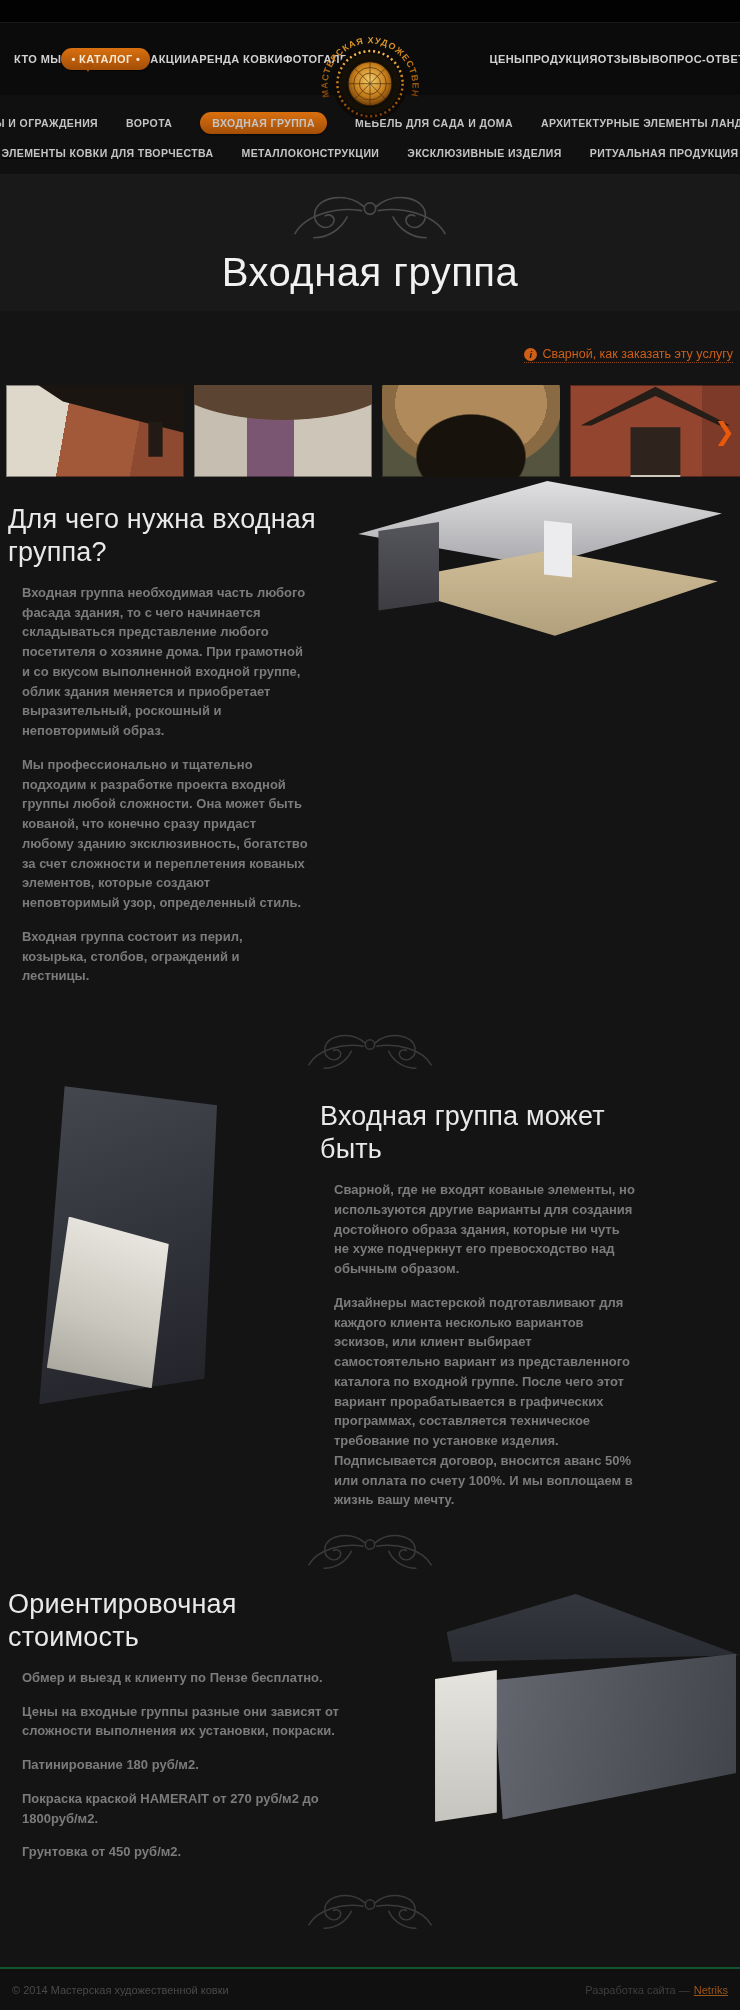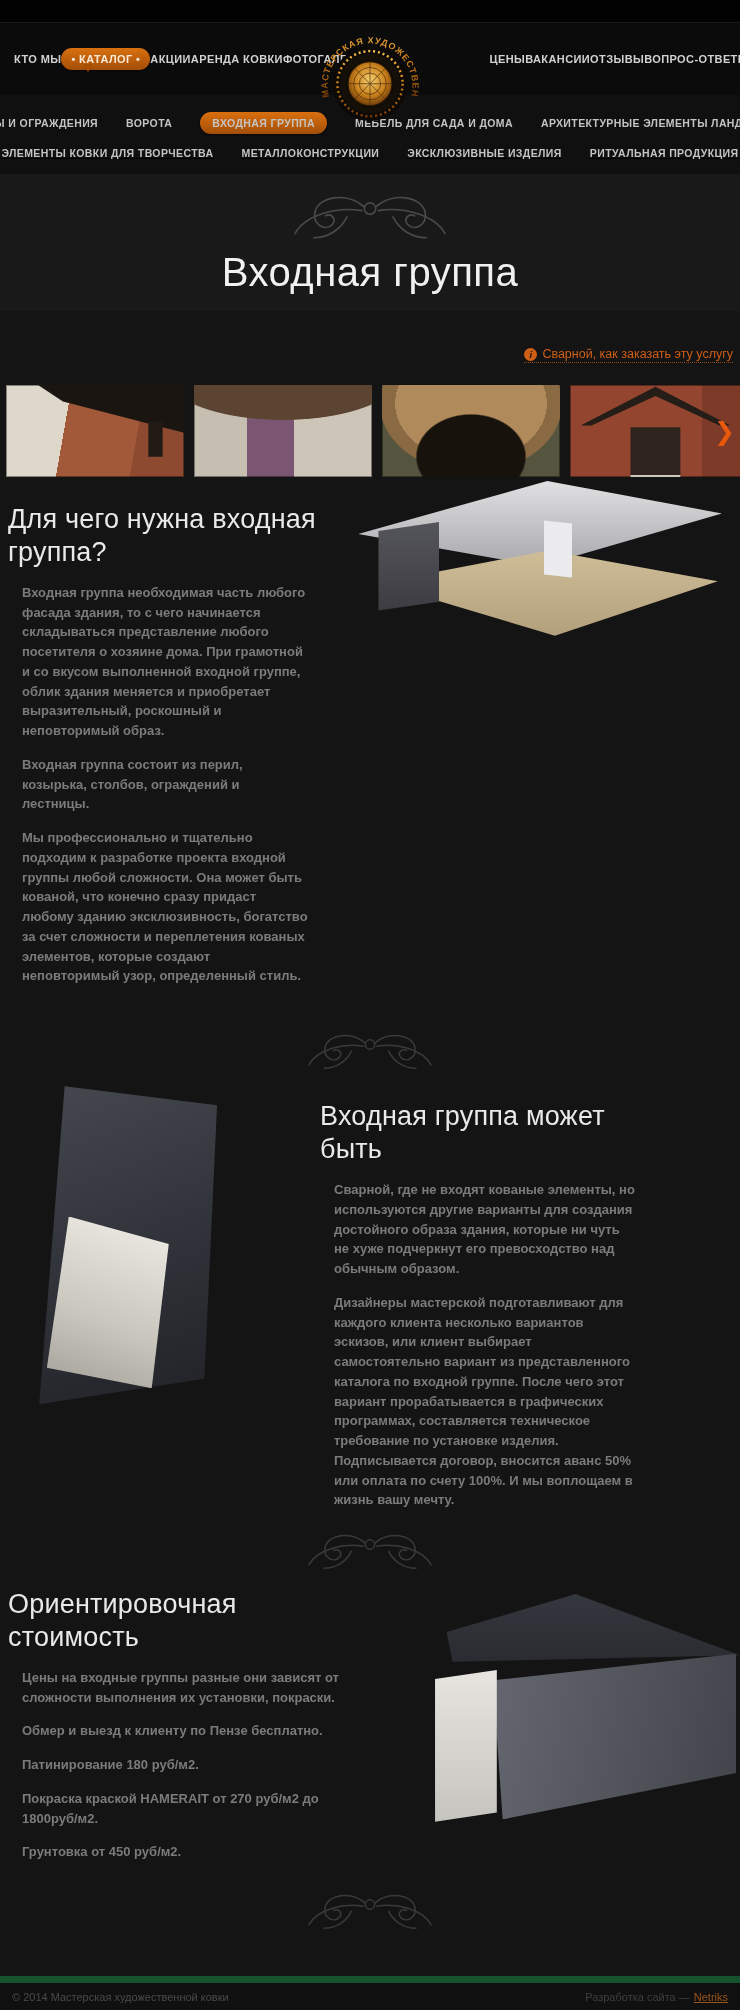--- a/index.html
+++ b/index.html
@@ -97,21 +97,21 @@
   
   #order-form { margin-top:82px; text-align:center; }
   #form-title { font-size:26px; font-weight:300; color:#dedede; margin:0; }
   .form-body { width:240px; margin:20px auto 0; text-align:left; }
   .field { margin-top:13px; }
   .field:first-child { margin-top:0; }
   .field label { font-size:12px; color:#8e8e8e; }
   .req { color:#b7342a; margin-left:3px; font-size:12px; }
 
   
-  #footer { position:absolute; left:0; right:0; bottom:0; height:34px; background:#101010; border-top:7px solid #14532d;
+  #footer { position:absolute; left:0; right:0; bottom:0; height:43px; background:#101010; border-top:2px solid #14532d;
             display:flex; align-items:center; justify-content:space-between; padding:0 12px; font-size:11px; }
   #copyright { color:#4a4a4a; }
   .credit { color:#3f3f3f; }
   .credit-link { color:#9a551b; text-decoration:underline; cursor:pointer; margin-left:4px; }
 </style>
 </head>
 <body>
 
 <svg width="0" height="0" style="position:absolute">
   <defs>
@@ -146,21 +146,21 @@
     <span class="mn-item">КТО МЫ</span>
     <span class="mn-item pill">
       <span>• КАТАЛОГ •</span>
       <span class="tail"></span>
     </span>
     <span class="mn-item">АКЦИИ</span>
     <span class="mn-item">АРЕНДА КОВКИ</span>
     <span class="mn-item">ФОТОГАЛЕРЕЯ</span>
     <span class="logo-spacer"></span>
     <span class="mn-item">ЦЕНЫ</span>
-    <span class="mn-item">ВАКАНСИИ</span>
+    <span class="mn-item">ПРОДУКЦИЯ</span>
     <span class="mn-item">ОТЗЫВЫ</span>
     <span class="mn-item">ВОПРОС-ОТВЕТ</span>
     <span class="mn-item">КОНТАКТЫ</span>
 
     <div class="logo">
       <svg viewBox="0 0 130 130">
         <circle cx="65" cy="72" r="46" fill="#0c0906"></circle>
         <circle cx="65" cy="72" r="40" fill="none" stroke="url(#gold)" stroke-width="3" stroke-dasharray="2.5 3.5"></circle>
         <circle cx="65" cy="72" r="33" fill="none" stroke="#141008" stroke-width="8"></circle>
         <circle cx="65" cy="72" r="27" fill="url(#goldc)"></circle>
@@ -212,22 +212,22 @@
     <div class="photo" aria-label="entrance-door-awning-photo"></div>
     <div class="photo" aria-label="arched-forged-canopy-photo"></div>
     <div class="photo" aria-label="brick-entrance-pediment-photo"></div>
     <button class="next-btn">❯</button>
   </div>
 
   <div id="sec-why">
     <div class="txt">
       <h2>Для чего нужна входная группа?</h2>
       <p class="para">Входная группа необходимая часть любого фасада здания, то с чего начинается складываться представление любого посетителя о хозяине дома. При грамотной и со вкусом выполненной входной группе, облик здания меняется и приобретает выразительный, роскошный и неповторимый образ.</p>
+      <p class="para">Мы профессионально и тщательно подходим к разработке проекта входной группы любой сложности. Она может быть кованой, что конечно сразу придаст любому зданию эксклюзивность, богатство за счет сложности и переплетения кованых элементов, которые создают неповторимый узор, определенный стиль.</p>
       <p class="para">Входная группа состоит из перил, козырька, столбов, ограждений и лестницы.</p>
-      <p class="para">Мы профессионально и тщательно подходим к разработке проекта входной группы любой сложности. Она может быть кованой, что конечно сразу придаст любому зданию эксклюзивность, богатство за счет сложности и переплетения кованых элементов, которые создают неповторимый узор, определенный стиль.</p>
     </div>
     <div id="render-porch" class="render">
       <i class="roof"></i>
         <i class="floor"></i>
         <i class="panel"></i>
         <i class="door"></i>
     </div>
   </div>
 
   <div class="divider-row" id="div1">
@@ -250,22 +250,22 @@
 
   <div class="divider-row" id="div2">
     <svg class="flourish dim" viewBox="0 0 160 48">
       <use href="#flourish-sym" stroke="#3a3a3a" stroke-width="1.8"></use>
     </svg>
   </div>
 
   <div id="sec-price">
     <div class="txt">
       <h2>Ориентировочная стоимость</h2>
+      <p class="para">Обмер и выезд к клиенту по Пензе бесплатно.</p>
       <p class="para">Цены на входные группы разные они зависят от сложности выполнения их установки, покраски.</p>
-      <p class="para">Обмер и выезд к клиенту по Пензе бесплатно.</p>
       <p class="para">Патинирование 180 руб/м2.</p>
       <p class="para">Покраска краской HAMERAIT от 270 руб/м2 до 1800руб/м2.</p>
       <p class="para">Грунтовка от 450 руб/м2.</p>
     </div>
     <div id="render-house" class="render">
       <i class="gable"></i>
         <i class="wall"></i>
         <i class="front"></i>
     </div>
   </div>

